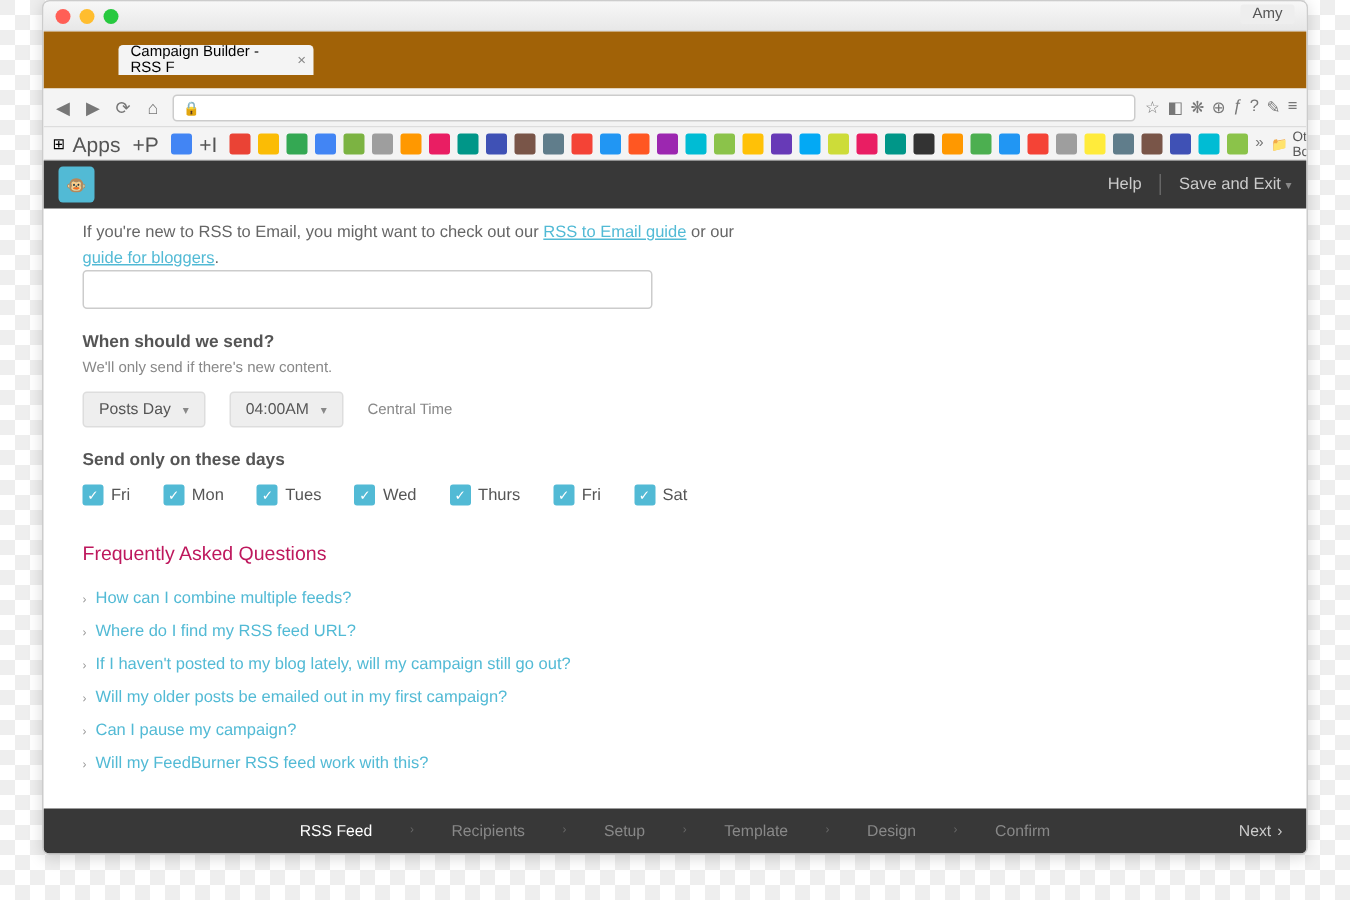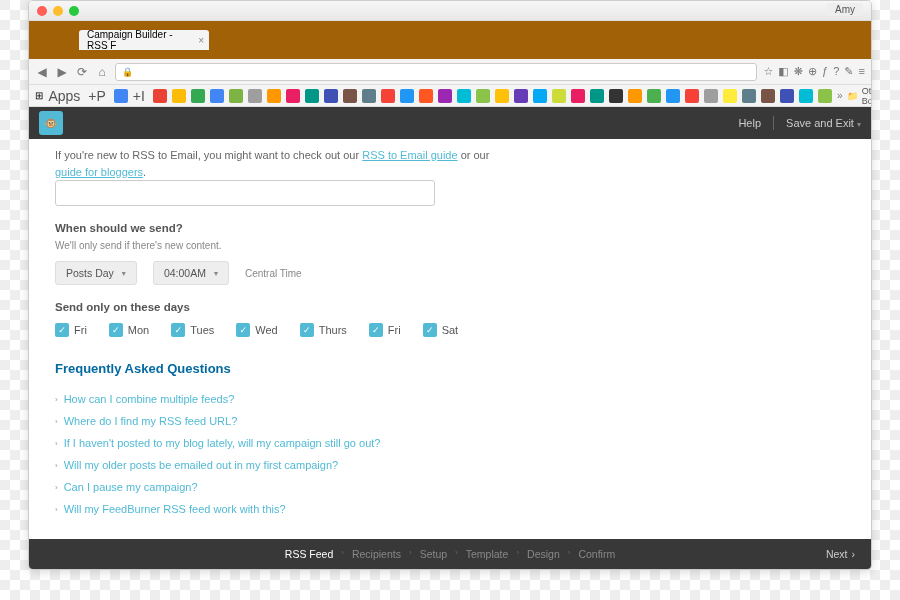--- a/index.html
+++ b/index.html
@@ -32,25 +32,25 @@
 .label{font-weight:600;color:#555;font-size:11.5px;margin-top:16px;margin-bottom:6px}
 .text-input{width:380px;height:26px;border:1px solid #ccc;border-radius:3px;padding:0 6px}
 .sub{font-size:10px;color:#888;margin-top:4px}
 .selects{display:flex;gap:16px;align-items:center;margin-top:10px}
 .select{background:#eee;border:1px solid #ddd;border-radius:3px;padding:5px 10px;font-size:10.5px;color:#555;display:flex;align-items:center;gap:8px}
 .chev{font-size:8px;color:#888}
 .tz{font-size:10px;color:#888}
 .days{display:flex;gap:22px;margin-top:10px}
 .day{display:flex;align-items:center;gap:5px;font-size:11px;color:#555}
 .cb{width:14px;height:14px;background:#52bad5;border-radius:2px;display:flex;align-items:center;justify-content:center;color:#fff;font-size:9px}
-.faq-title{font-weight:700;font-size:13px;color:#0369a1;margin-top:24px;margin-bottom:12px}
+.faq-title{font-weight:400;font-size:13px;color:#be185d;margin-top:24px;margin-bottom:12px}
 .faq-item{display:flex;align-items:center;gap:6px;padding:5px 0;color:#52bad5;font-size:11px}
 .faq-chev{color:#999;font-size:8px}
 .footer{height:30px;background:#383838;display:flex;align-items:center;justify-content:center;color:#aaa;font-size:10.5px;position:relative}
-.steps{display:flex;align-items:flex-start;gap:8px}
+.steps{display:flex;align-items:flex-start;gap:25px}
 .step{color:#888}
 .step.active{color:#fff;font-weight:500}
 .step-sep{color:#666;font-size:8px}
 .next{position:absolute;right:16px;color:#ccc;display:flex;align-items:center;gap:4px}
 </style>
 </head>
 <body>
 
 <div class="window">
   <div class="titlebar">

